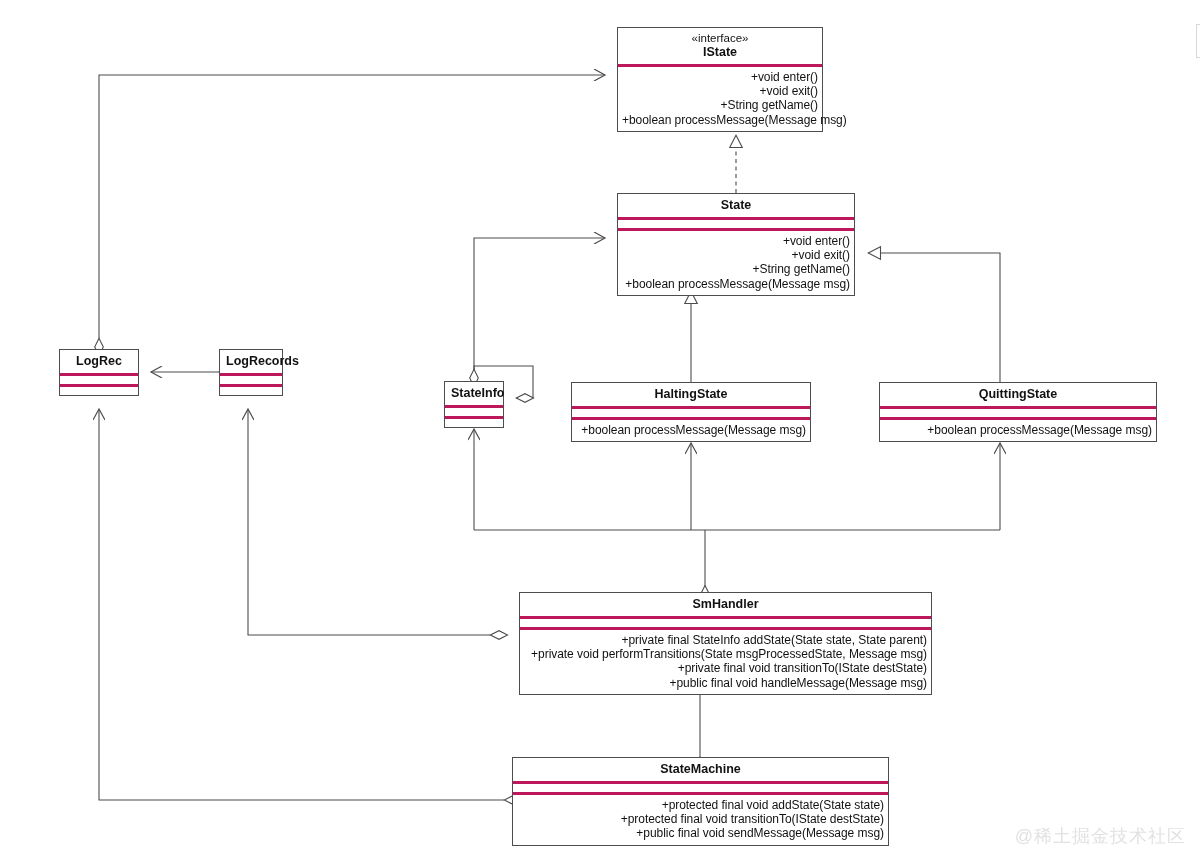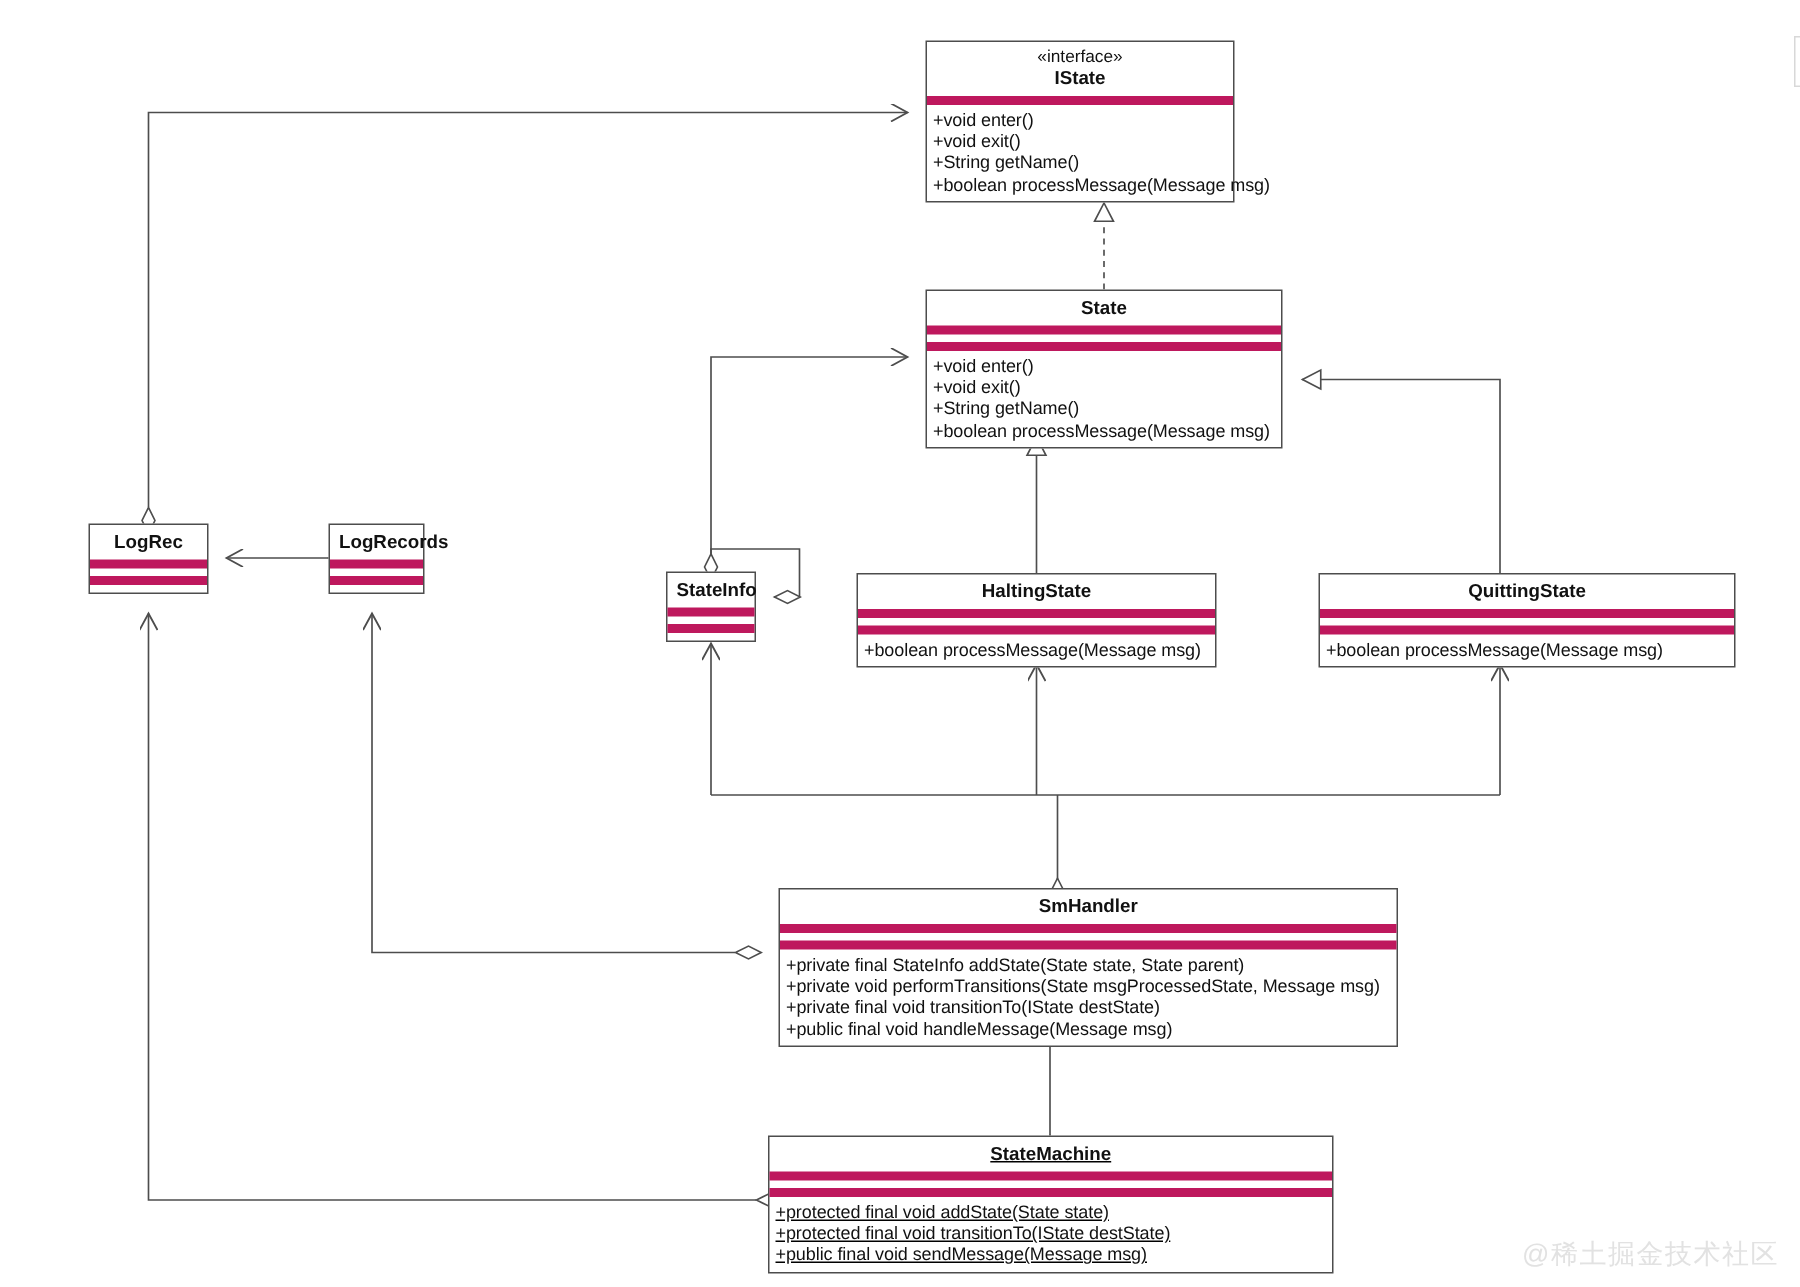--- a/index.html
+++ b/index.html
@@ -38,22 +38,23 @@
     line-height: 14px;
     white-space: nowrap;
   }
   .uml-title .stereo {
     display: block;
     font-weight: normal;
     font-size: 11.5px;
     line-height: 13px;
   }
   .compartment {
-    border-top: 6px solid #be185d;
+    border-top: 3px solid #be185d;
     box-sizing: border-box;
+    text-align: right;
   }
   .compartment.empty-thin {
     height: 11px;
   }
   .compartment.members {
     padding: 3px 4px 4px 4px;
   }
   .member {
     font-size: 12px;
     line-height: 14.2px;
@@ -63,21 +64,21 @@
   }
   
   #cls-istate   { left: 617px; top: 27px;  width: 206px; }
   #cls-state    { left: 617px; top: 193px; width: 238px; }
   #cls-logrec   { left: 59px;  top: 349px; width: 80px;  }
   #cls-logrecords { left: 219px; top: 349px; width: 64px; }
   #cls-stateinfo  { left: 444px; top: 381px; width: 60px; }
   #cls-halting  { left: 571px; top: 382px; width: 240px; }
   #cls-quitting { left: 879px; top: 382px; width: 278px; }
   #cls-smhandler { left: 498px; top: 592px; width: 413px; margin-left: 21px; }
-  #cls-statemachine { left: 512px; top: 757px; width: 377px; text-decoration: underline; }
+  #cls-statemachine { left: 512px; top: 757px; width: 377px; }
 
   
   #note-box {
     position: absolute;
     left: 1148px;
     top: 24px;
     width: 49px;
     height: 34px;
     box-sizing: border-box;
     border: 1px solid #d8d8d8;

